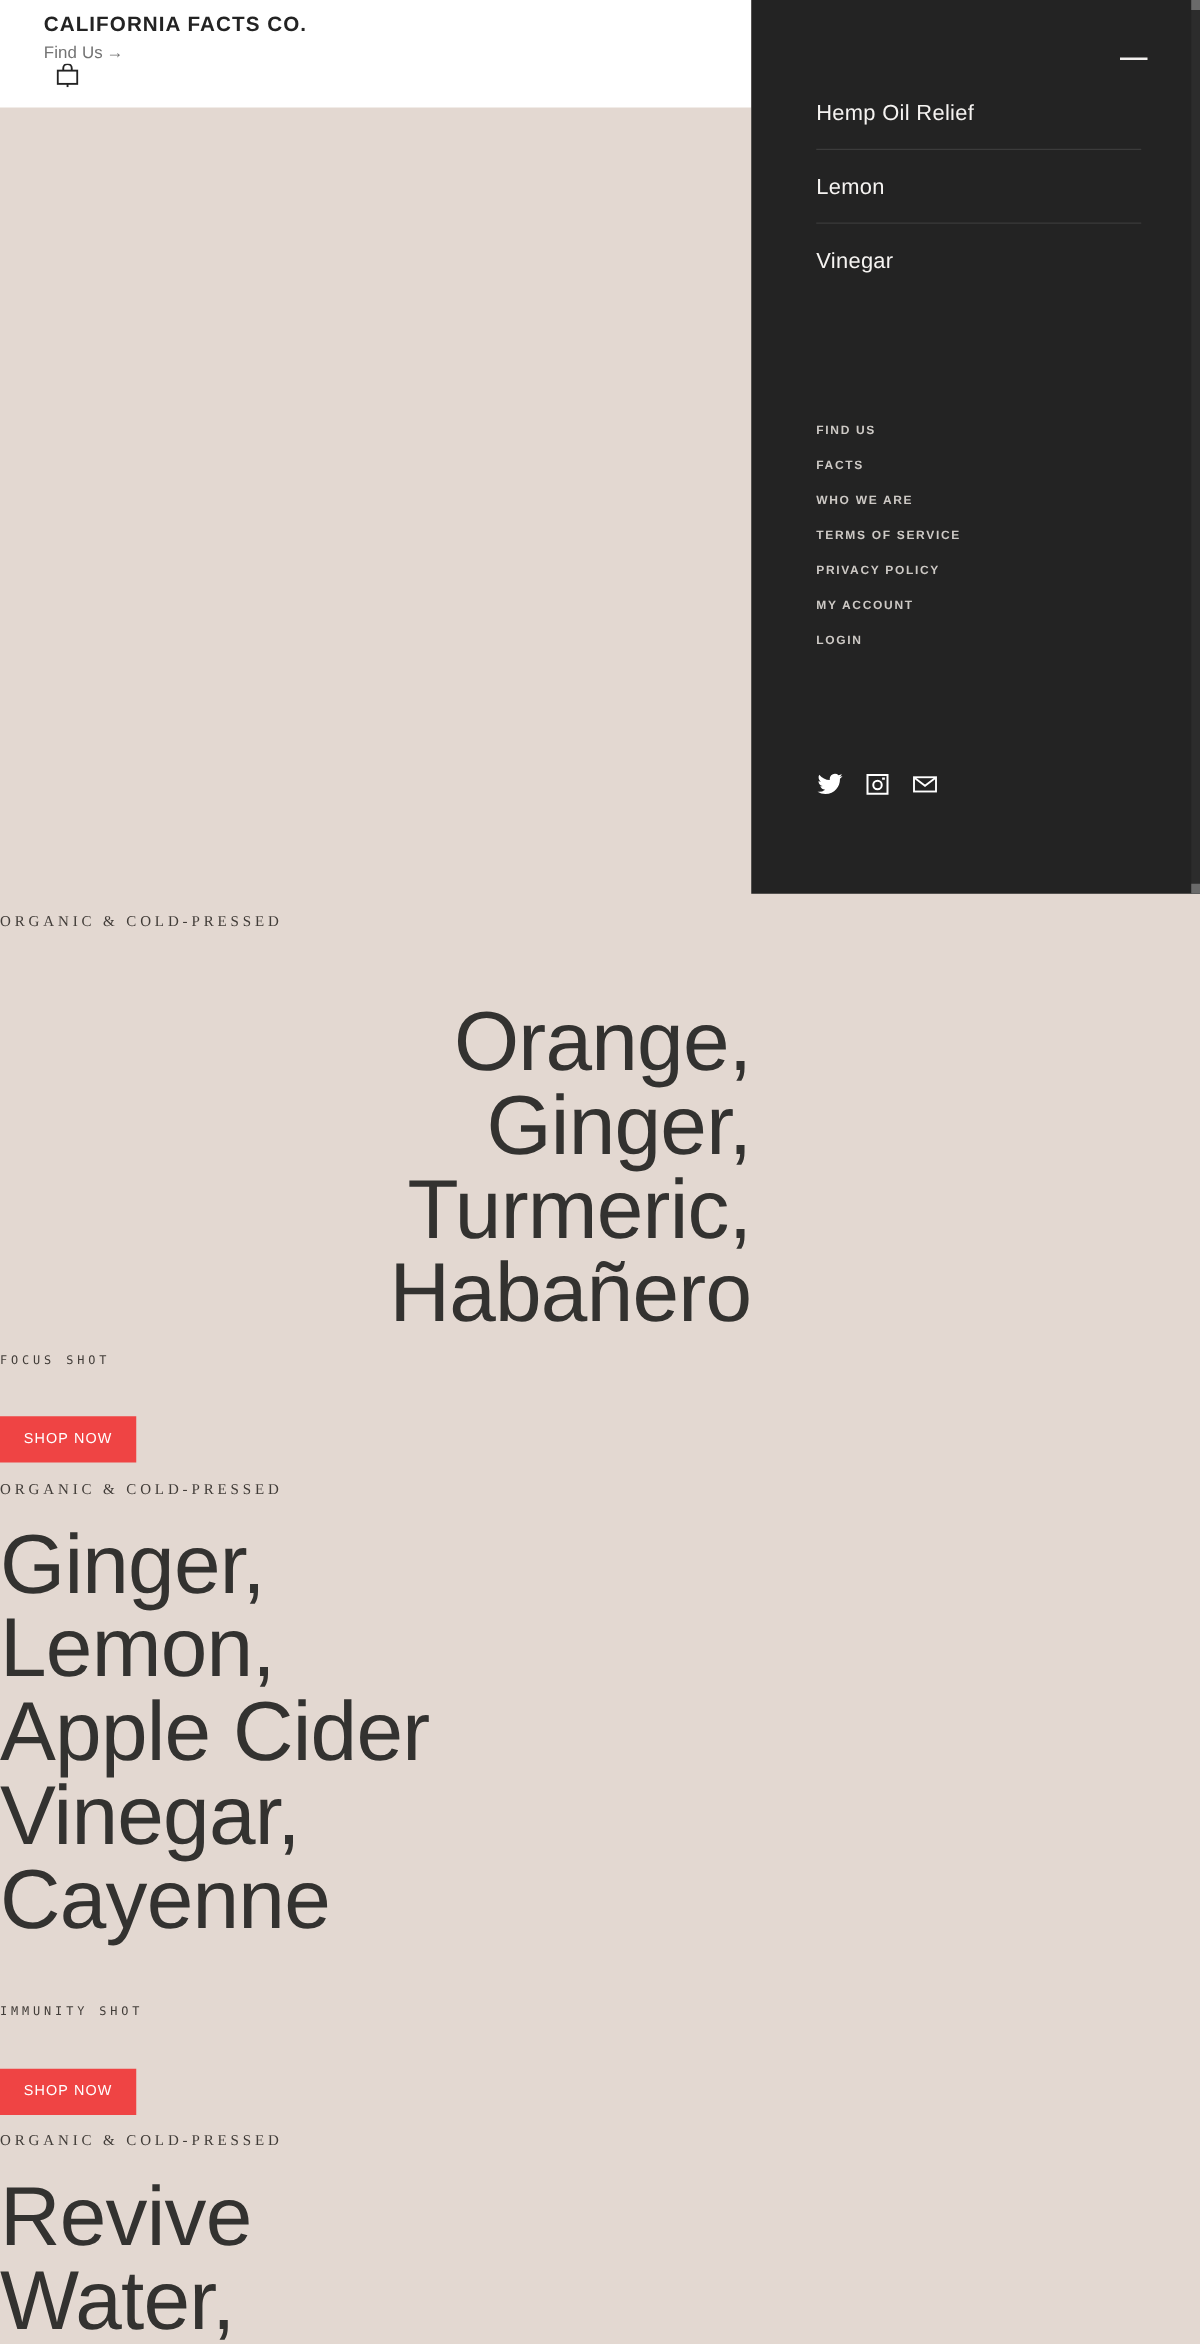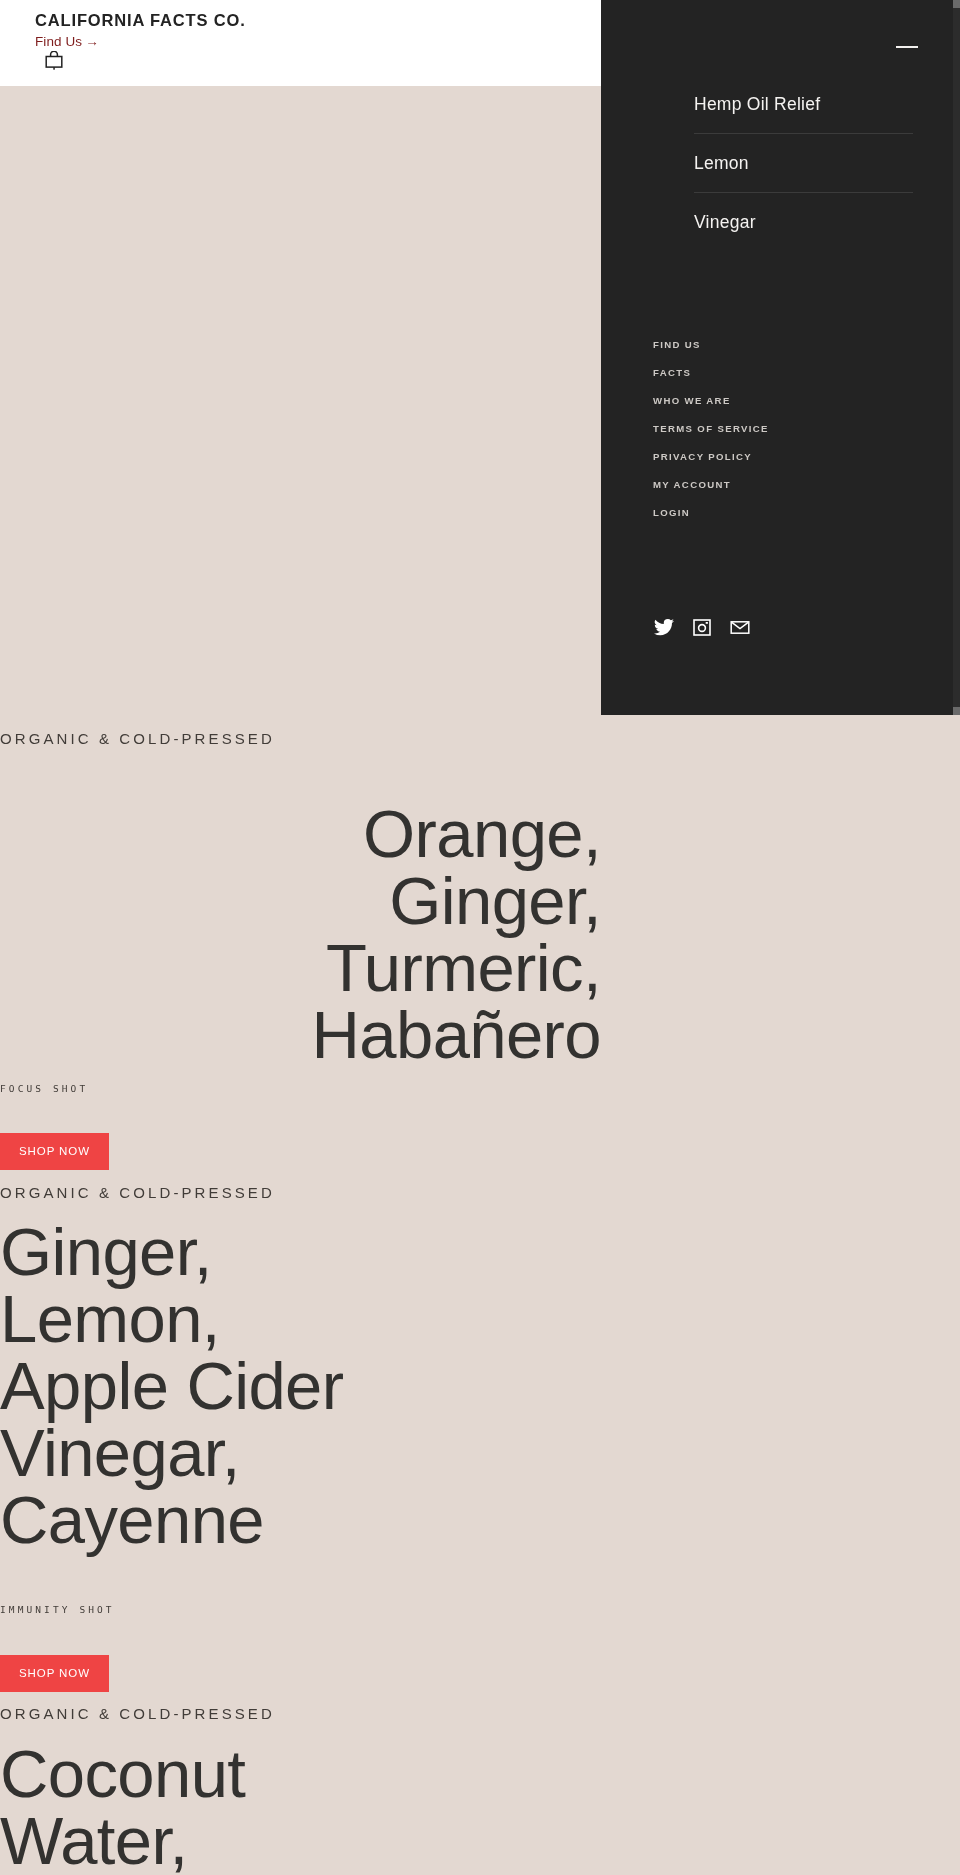--- a/index.html
+++ b/index.html
@@ -45,21 +45,21 @@
     letter-spacing: 0.85px;
     color: #232323;
     white-space: nowrap;
   }
 
   .find-us {
     position: absolute;
     left: 35px;
     top: 34px;
     font-size: 13.5px;
-    color: #7f1d1d;
+    color: #737373;
     letter-spacing: 0.1px;
     white-space: nowrap;
     text-decoration: none;
   }
   .find-us .arrow { display: inline-block; margin-left: 3px; }
 
   .cart-icon {
     position: absolute;
     left: 45px;
     top: 51px;
@@ -85,24 +85,23 @@
     width: 22px;
     height: 2px;
     background: #f2f0ee;
     border: 0;
     cursor: pointer;
     padding: 0;
   }
 
   .menu-primary {
     position: absolute;
-    top: 75px;
+    top: 61px;
     left: 52px;
     right: 47px;
-    margin-left: 41px;
   }
 
   .menu-primary-item {
     display: block;
     font-size: 17.5px;
     color: #f5f3f1;
     letter-spacing: 0.25px;
     text-decoration: none;
     padding: 19px 0 18px 0;
     border-bottom: 1px solid #3b3b3b;
@@ -137,22 +136,22 @@
     gap: 16px;
   }
   .social-link {
     display: block;
     width: 22px;
     height: 22px;
     line-height: 0;
   }
 
   .eyebrow {
-    font-family: Liberation Sans, sans-serif;
-    font-size: 15px;
+    font-family: Liberation Serif, serif;
+    font-size: 12px;
     letter-spacing: 3.1px;
     color: #413c38;
     text-transform: uppercase;
     white-space: nowrap;
     line-height: 1;
   }
 
   .headline {
     font-size: 67px;
     line-height: 67px;
@@ -305,16 +304,16 @@
 Lemon,
 Apple Cider
 Vinegar,
 Cayenne</h1>
   <div class="shot-label abs" style="top:1605px;">IMMUNITY SHOT</div>
   <a class="shop-btn abs" href="#" style="top:1655px;">SHOP NOW</a>
 
   <div class="abs" style="top:1706px; left:0; width:601px;">
     <div class="eyebrow">ORGANIC &amp; COLD-PRESSED</div>
   </div>
-  <h1 class="headline abs" style="top:1740px; width:601px;">Coconut
+  <h1 class="headline abs" style="top:1740px; width:601px;">Revive
 Water,</h1>
 
 </div>
 
 </body></html>

